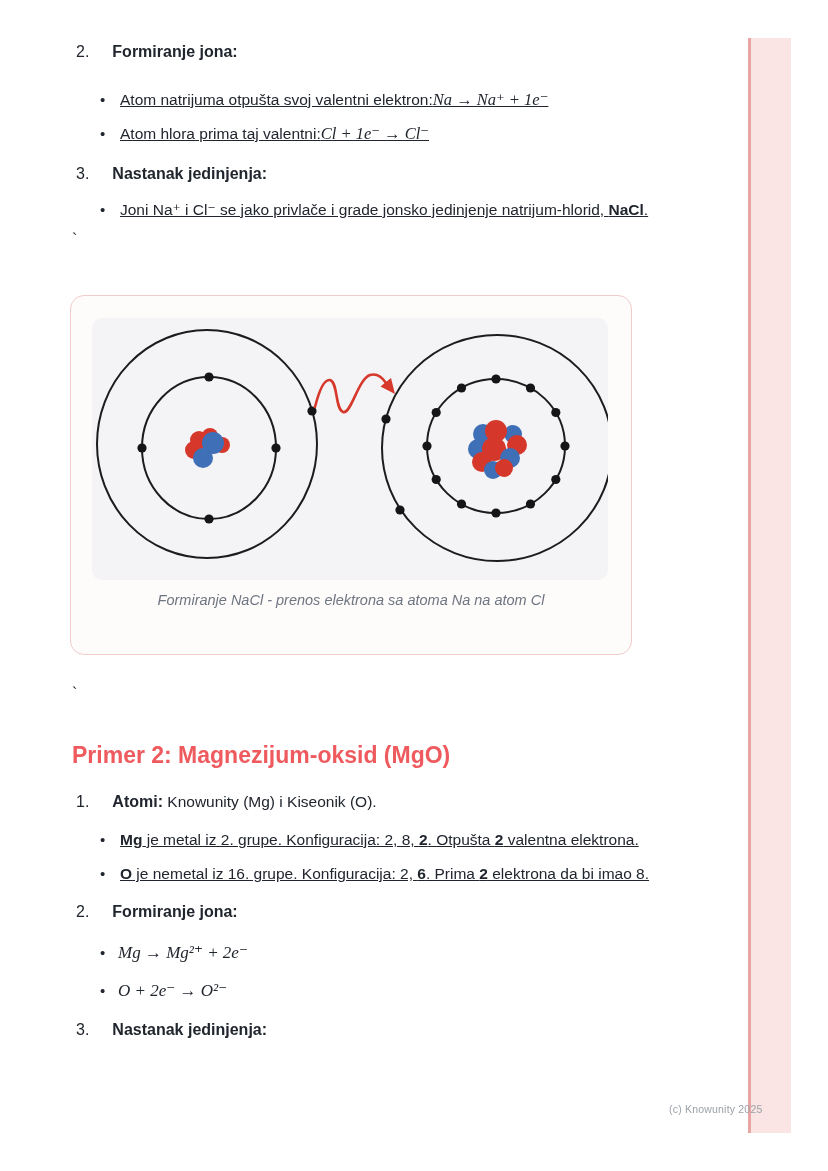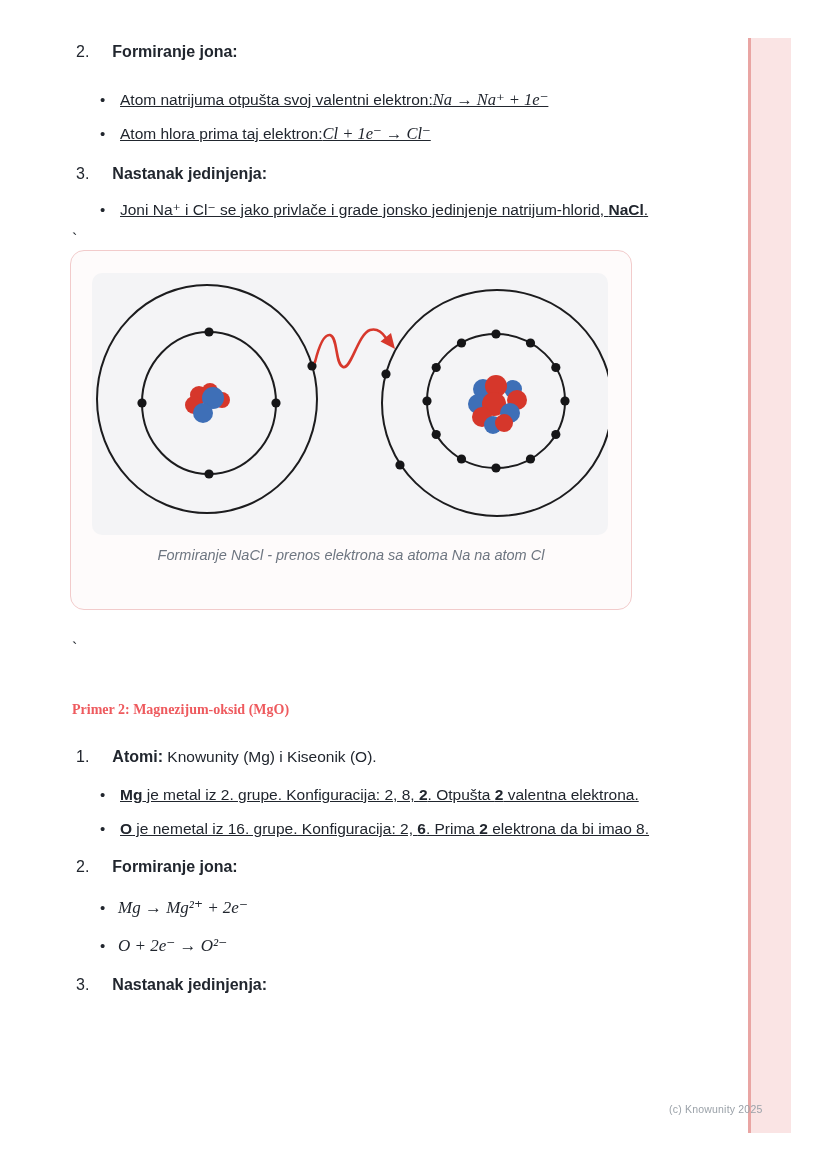--- a/index.html
+++ b/index.html
@@ -10,27 +10,27 @@
   .content{position:absolute;left:70px;top:40px;width:580px;z-index:2;}
   .numitem{margin-left:6px;font-size:16px;line-height:24px;}
   .numitem .num{font-weight:400;margin-right:5px;}
   .numitem .lbl{font-weight:700;margin-left:18px;}
   .bullet{display:flex;margin-left:30px;font-size:15.5px;line-height:28px;}
   .bullet .dot{width:20px;flex:none;font-size:15px;}
   .bullet .btxt{width:548px;text-decoration:underline;}
   .math{font-family:"Liberation Serif","DejaVu Serif",serif;font-style:italic;font-size:16.5px;}
   .mathline{font-family:"Liberation Serif","DejaVu Serif",serif;font-style:italic;font-size:17px;text-align:right;}
   .tick{margin-left:2px;font-size:16px;line-height:20px;color:#2a2f36;}
-  .fig-card{width:562px;height:360px;box-sizing:border-box;position:relative;
+  .fig-card{margin-top:45px;width:562px;height:360px;box-sizing:border-box;position:relative;
             border:1.5px solid #f2cbcb;border-radius:14px;background:#fefbfb;}
   .fig-panel{position:absolute;left:21px;top:22px;width:516px;height:262px;
              background:#f4f4f6;border-radius:10px;}
   .fig-caption{position:absolute;top:293px;left:0;width:100%;text-align:center;
                font-style:italic;font-size:14.5px;line-height:22px;color:#6e7681;}
-  .h2red{margin-left:2px;margin-top:29px;font-size:14px;font-weight:700;color:#ee5a5e;line-height:30px;font-family:Liberation Serif, serif;}
+  .h2red{margin-left:2px;margin-top:29px;font-size:23px;font-weight:700;color:#ee5a5e;line-height:30px;}
   .mt22{margin-top:22px;} .mt6{margin-top:6px;} .mt14{margin-top:14px;} .mt10{margin-top:10px;}
   .mt12{margin-top:12px;} .mt20{margin-top:20px;} .mt36{margin-top:36px;} .mt8{margin-top:8px;}
   .mbul{display:flex;margin-left:30px;line-height:30px;}
   .mbul .dot{width:18px;flex:none;font-size:15px;line-height:30px;}
   .watermark{position:absolute;left:669px;top:1103px;font-size:10.5px;color:#9ba2a9;z-index:3;letter-spacing:.2px;}
   b{font-weight:700;}
   svg{display:block;}
 </style>
 </head>
 <body>
@@ -44,21 +44,21 @@
       <span class="num">2.</span><span class="lbl">Formiranje jona:</span>
     </div>
 
     <div class="bullet mt22">
       <span class="dot">•</span>
       <div class="btxt"><span>Atom natrijuma otpušta svoj valentni elektron:</span><span class="math">Na → Na⁺ + 1e⁻</span></div>
     </div>
 
     <div class="bullet mt6">
       <span class="dot">•</span>
-      <div class="btxt"><span>Atom hlora prima taj elektron:</span><span class="math">Cl + 1e⁻ → Cl⁻</span></div>
+      <div class="btxt"><span>Atom hlora prima taj valentni:</span><span class="math">Cl + 1e⁻ → Cl⁻</span></div>
     </div>
 
     <div class="numitem mt14">
       <span class="num">3.</span><span class="lbl">Nastanak jedinjenja:</span>
     </div>
 
     <div class="bullet mt10">
       <span class="dot">•</span>
       <div class="btxt"><span>Joni Na⁺ i Cl⁻ se jako privlače i grade jonsko jedinjenje natrijum-hlorid, </span><b>NaCl</b><span>.</span></div>
     </div>

